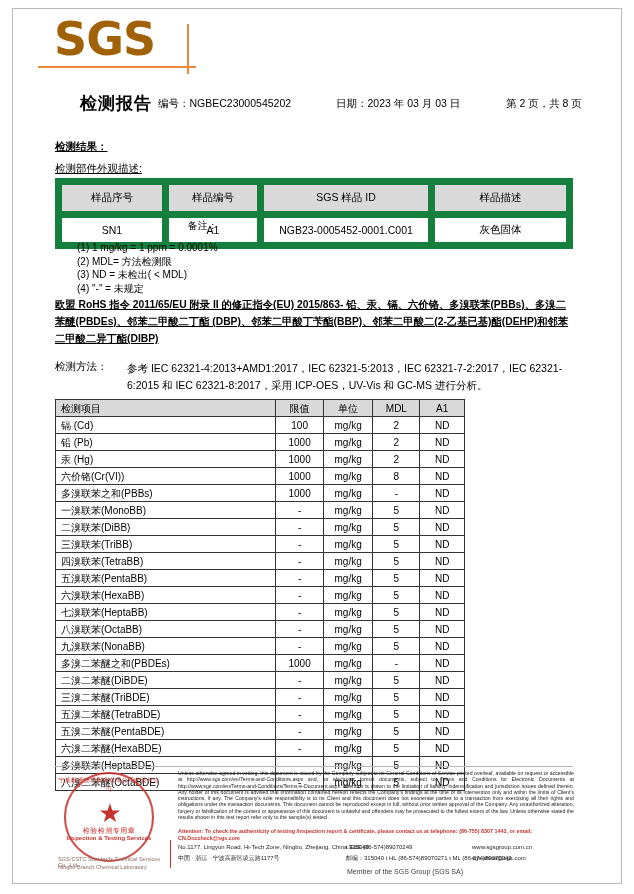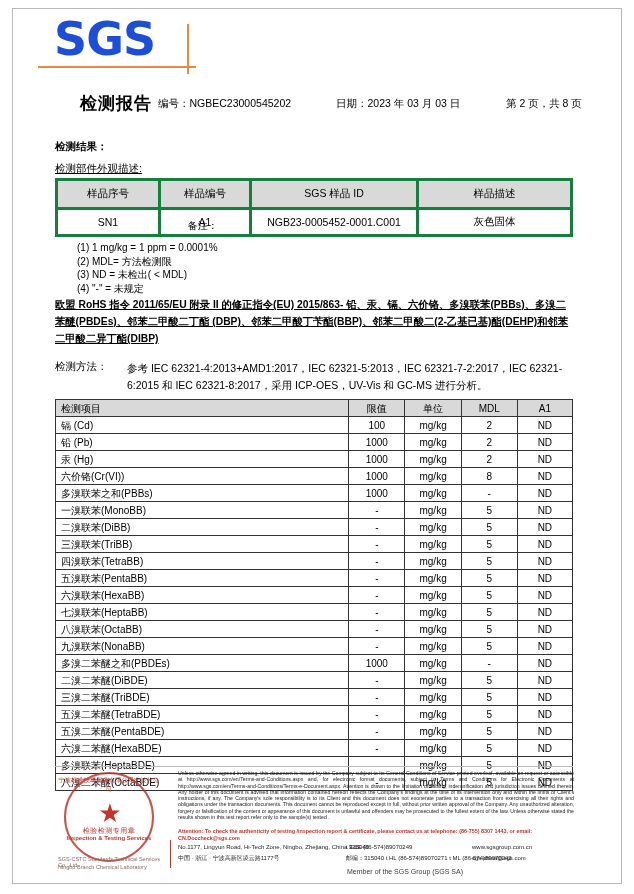--- a/index.html
+++ b/index.html
@@ -37,21 +37,21 @@
     left: 38px;
     top: 14px;
     width: 200px;
     height: 60px;
   }
   .logo-text {
     font-family: "DejaVu Sans", sans-serif;
     font-weight: bold;
     font-size: 46px;
     letter-spacing: -1px;
-    color: #1d4ed8;
+    color: #a16207;
     line-height: 50px;
     margin: 0;
     padding: 0 0 0 16px;
   }
   .logo-hline {
     position: absolute;
     left: 0px;
     top: 52px;
     width: 158px;
     height: 2px;
@@ -109,21 +109,21 @@
   
   table.sample {
     position: absolute;
     left: 55px;
     top: 178px;
     width: 518px;
     border-collapse: collapse;
     font-size: 10.5px;
   }
   table.sample th, table.sample td {
-    border: 3px solid #15803d;
+    border: 7px solid #15803d;
     text-align: center;
     padding: 5px 2px;
     font-weight: normal;
   }
   table.sample thead th {
     background: #d9d9d9;
     padding: 6px 2px;
   }
   .c-sn { width: 96px; }
   .c-no { width: 84px; }
@@ -172,21 +172,21 @@
     width: 446px;
     font-size: 10.5px;
     line-height: 17px;
   }
 
   
   table.results {
     position: absolute;
     left: 55px;
     top: 399px;
-    width: 518px;
+    width: 410px;
     border-collapse: collapse;
     font-size: 10px;
   }
   table.results th, table.results td {
     border: 1px solid #333333;
     padding: 1px 3px;
     font-weight: normal;
     height: 14px;
     line-height: 13px;
   }
@@ -343,21 +343,21 @@
     <div class="doc-title">检测报告</div>
     <div class="hdr-field hdr-no">
       <span class="lbl">编号：</span><span>NGBEC23000545202</span>
     </div>
     <div class="hdr-field hdr-date">
       <span class="lbl">日期：</span><span>2023 年 03 月 03 日</span>
     </div>
     <div class="hdr-field hdr-page">第 2 页，共 8 页</div>
   </div>
 
-  <div class="sec-label" style="left:55px; top:140px;">检测结果：</div>
+  <div class="sec-label" style="left:55px; top:140px;text-decoration:underline;">检测结果：</div>
   <div class="underline-label" style="left:55px; top:162px;">检测部件外观描述:</div>
 
   <table class="sample">
     <thead>
       <tr>
         <th class="c-sn">样品序号</th>
         <th class="c-no">样品编号</th>
         <th class="c-id">SGS 样品 ID</th>
         <th>样品描述</th>
       </tr>

